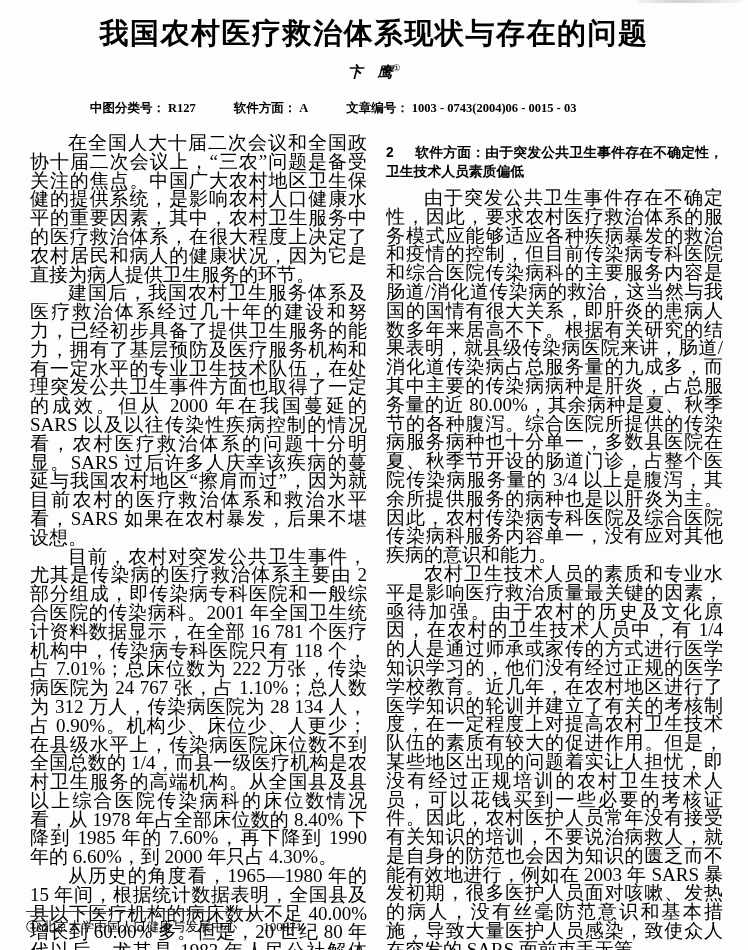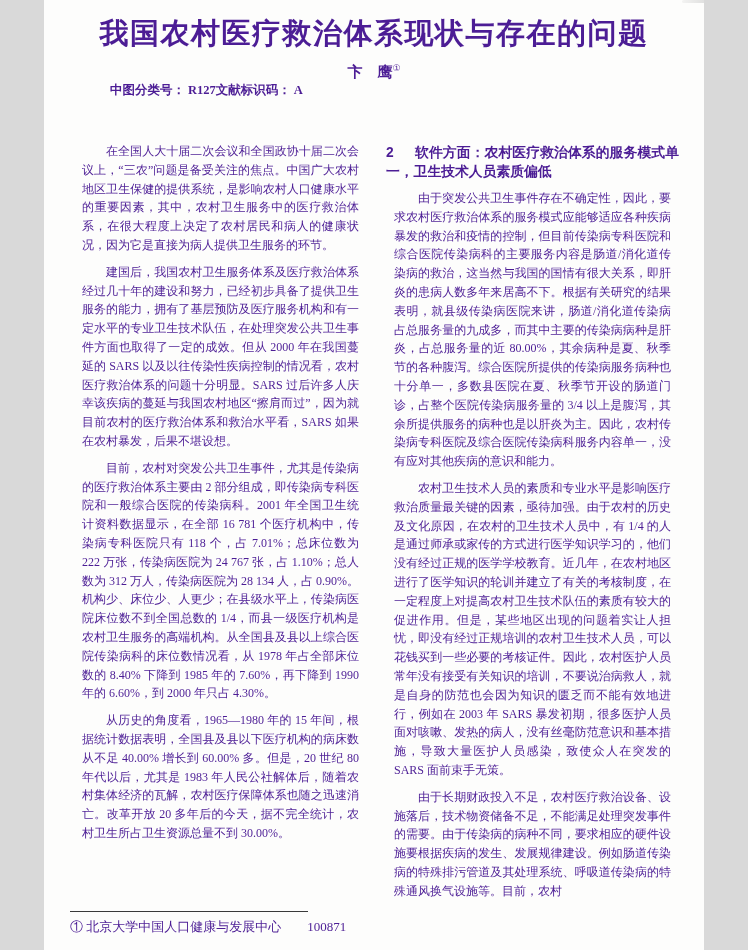--- a/index.html
+++ b/index.html
@@ -1,22 +1,22 @@
 <!DOCTYPE html>
 <html><head>
 <meta charset="utf-8">
 <style>
   html,body{margin:0;padding:0;background:#d9d9d9;}
   .page{
     position:relative;
-    width:660px;height:950px;
+    width:748px;height:950px;
     margin:0 auto;
     background:#fdfdfc;
     overflow:hidden;
-    color:#4c1d95;
+    color:#000000;
     font-family:"Liberation Serif","DejaVu Serif",serif;
   }
   
   .smudge{
     position:absolute;top:0;left:638px;width:104px;height:3px;
     background:linear-gradient(90deg,rgba(0,0,0,.04),rgba(0,0,0,.18) 40%,rgba(0,0,0,.03));
     border-radius:2px;
   }
   .paper-title{
     margin:0;padding-top:16px;
@@ -26,25 +26,28 @@
     font-size:29px;
     letter-spacing:1.5px;
     line-height:34px;
   }
   .author-line{
     margin-top:13px;
     text-align:center;
     font-family:"Liberation Sans","DejaVu Sans",sans-serif;
     font-weight:bold;
     font-size:15px;
+    font-style:italic;
   }
   .author-line sup{font-size:9px;font-weight:normal;}
   .meta-row{
-    padding-left:66px;
+    margin-top:18px;
+    padding-left:90px;
     display:flex;
+    gap:38px;
     font-size:12.5px;
     white-space:nowrap;
   }
   .meta-label{
     font-family:"Liberation Sans","DejaVu Sans",sans-serif;
     font-weight:bold;
   }
   .meta-value{
     font-family:"Liberation Serif","DejaVu Serif",serif;
     font-weight:bold;
@@ -55,22 +58,22 @@
     top:134px;left:30px;right:25px;bottom:0;
     display:flex;
     gap:19px;
   }
   .col{
     width:341px;
     height:100%;
     overflow:hidden;
   }
   .col p{
-    margin:8px;
-    font-size:12px;
+    margin:0;
+    font-size:19px;
     line-height:18.8px;
     text-align:justify;
     text-indent:2em;
   }
   .col p.cont{text-indent:0;}
   .sec-heading{
     margin:9px 0 8px 0;
     font-family:"Liberation Sans","DejaVu Sans",sans-serif;
     font-weight:bold;
     font-size:13.8px;
@@ -101,40 +104,43 @@
 
   <div class="author-line">
     <span>卞　鹰</span><sup>①</sup>
   </div>
 
   <div class="meta-row">
     <span class="meta-item">
       <span class="meta-label">中图分类号：</span><span class="meta-value">R127</span>
     </span>
     <span class="meta-item">
-      <span class="meta-label">文献标识码：</span><span class="meta-value">A</span>
+      <span class="meta-label">软件方面：</span><span class="meta-value">A</span>
+    </span>
+    <span class="meta-item">
+      <span class="meta-label">文章编号：</span><span class="meta-value">1003 - 0743(2004)06 - 0015 - 03</span>
     </span>
   </div>
 
   <div class="columns">
 
     <div class="col">
       <p>在全国人大十届二次会议和全国政协十届二次会议上，“三农”问题是备受关注的焦点。中国广大农村地区卫生保健的提供系统，是影响农村人口健康水平的重要因素，其中，农村卫生服务中的医疗救治体系，在很大程度上决定了农村居民和病人的健康状况，因为它是直接为病人提供卫生服务的环节。</p>
       <p>建国后，我国农村卫生服务体系及医疗救治体系经过几十年的建设和努力，已经初步具备了提供卫生服务的能力，拥有了基层预防及医疗服务机构和有一定水平的专业卫生技术队伍，在处理突发公共卫生事件方面也取得了一定的成效。但从 2000 年在我国蔓延的 SARS 以及以往传染性疾病控制的情况看，农村医疗救治体系的问题十分明显。SARS 过后许多人庆幸该疾病的蔓延与我国农村地区“擦肩而过”，因为就目前农村的医疗救治体系和救治水平看，SARS 如果在农村暴发，后果不堪设想。</p>
 
 
       <p>目前，农村对突发公共卫生事件，尤其是传染病的医疗救治体系主要由 2 部分组成，即传染病专科医院和一般综合医院的传染病科。2001 年全国卫生统计资料数据显示，在全部 16 781 个医疗机构中，传染病专科医院只有 118 个，占 7.01%；总床位数为 222 万张，传染病医院为 24 767 张，占 1.10%；总人数为 312 万人，传染病医院为 28 134 人，占 0.90%。机构少、床位少、人更少；在县级水平上，传染病医院床位数不到全国总数的 1/4，而县一级医疗机构是农村卫生服务的高端机构。从全国县及县以上综合医院传染病科的床位数情况看，从 1978 年占全部床位数的 8.40% 下降到 1985 年的 7.60%，再下降到 1990 年的 6.60%，到 2000 年只占 4.30%。</p>
       <p>从历史的角度看，1965—1980 年的 15 年间，根据统计数据表明，全国县及县以下医疗机构的病床数从不足 40.00% 增长到 60.00% 多。但是，20 世纪 80 年代以后，尤其是 1983 年人民公社解体后，随着农村集体经济的瓦解，农村医疗保障体系也随之迅速消亡。改革开放 20 多年后的今天，据不完全统计，农村卫生所占卫生资源总量不到 30.00%。</p>
 
     </div>
 
     <div class="col">
 
       <h3 class="sec-heading">
-        <span class="sec-num">2</span><span>软件方面：农村医疗救治体系的服务模式单一，卫生技术人员素质偏低</span>
+        <span class="sec-num">2</span><span>软件方面：由于突发公共卫生事件存在不确定性，卫生技术人员素质偏低</span>
       </h3>
 
       <p>由于突发公共卫生事件存在不确定性，因此，要求农村医疗救治体系的服务模式应能够适应各种疾病暴发的救治和疫情的控制，但目前传染病专科医院和综合医院传染病科的主要服务内容是肠道/消化道传染病的救治，这当然与我国的国情有很大关系，即肝炎的患病人数多年来居高不下。根据有关研究的结果表明，就县级传染病医院来讲，肠道/消化道传染病占总服务量的九成多，而其中主要的传染病病种是肝炎，占总服务量的近 80.00%，其余病种是夏、秋季节的各种腹泻。综合医院所提供的传染病服务病种也十分单一，多数县医院在夏、秋季节开设的肠道门诊，占整个医院传染病服务量的 3/4 以上是腹泻，其余所提供服务的病种也是以肝炎为主。因此，农村传染病专科医院及综合医院传染病科服务内容单一，没有应对其他疾病的意识和能力。</p>
       <p>农村卫生技术人员的素质和专业水平是影响医疗救治质量最关键的因素，亟待加强。由于农村的历史及文化原因，在农村的卫生技术人员中，有 1/4 的人是通过师承或家传的方式进行医学知识学习的，他们没有经过正规的医学学校教育。近几年，在农村地区进行了医学知识的轮训并建立了有关的考核制度，在一定程度上对提高农村卫生技术队伍的素质有较大的促进作用。但是，某些地区出现的问题着实让人担忧，即没有经过正规培训的农村卫生技术人员，可以花钱买到一些必要的考核证件。因此，农村医护人员常年没有接受有关知识的培训，不要说治病救人，就是自身的防范也会因为知识的匮乏而不能有效地进行，例如在 2003 年 SARS 暴发初期，很多医护人员面对咳嗽、发热的病人，没有丝毫防范意识和基本措施，导致大量医护人员感染，致使众人在突发的 SARS 面前束手无策。</p>
 
 
       <p>由于长期财政投入不足，农村医疗救治设备、设施落后，技术物资储备不足，不能满足处理突发事件的需要。由于传染病的病种不同，要求相应的硬件设施要根据疾病的发生、发展规律建设。例如肠道传染病的特殊排污管道及其处理系统、呼吸道传染病的特殊通风换气设施等。目前，农村</p>
     </div>
 
   </div>

